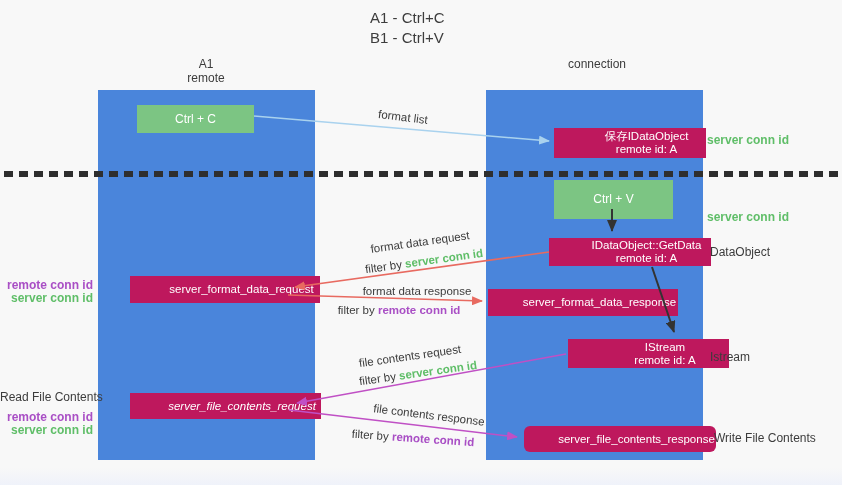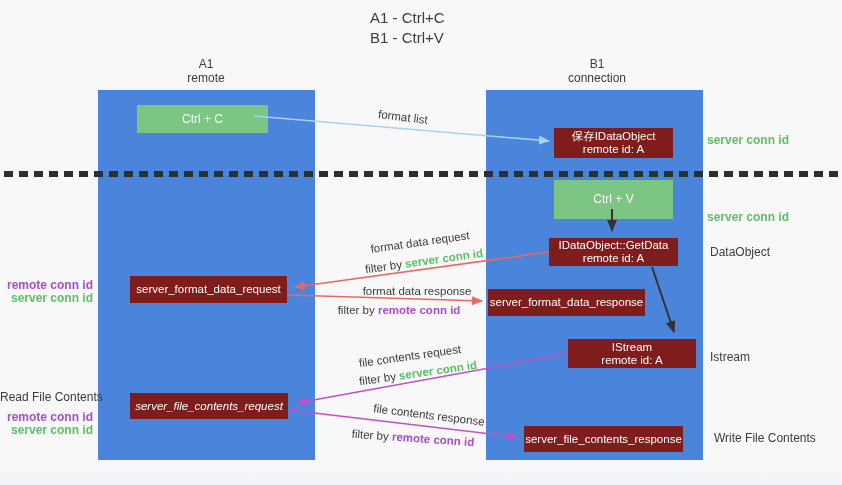--- a/index.html
+++ b/index.html
@@ -16,30 +16,30 @@
   #hdr-left{left:136px;top:57px;}
   #hdr-right{left:527px;top:57px;}
   .column{position:absolute;top:90px;width:217px;height:370px;background:#4a85db;z-index:1;}
   #col-left{left:98px;}
   #col-right{left:486px;}
   .dotted{position:absolute;left:4px;top:171px;width:834px;height:6px;z-index:2;
     background-image:repeating-linear-gradient(90deg,#2e2e2e 0 9px,transparent 9px 15px);}
   .node{position:absolute;display:flex;flex-direction:column;align-items:center;justify-content:center;
     color:#fff;font-size:11.5px;line-height:13px;text-align:center;z-index:3;white-space:nowrap;}
   .green{background:#7cc583;}
-  .orange{background:#7f1d1d;}
-  #box-ctrl-c{left:137px;top:105px;width:131px;height:28px;font-size:12px;}
+  .orange{background:#be185d;padding-left:33px;}
+  #box-ctrl-c{left:137px;top:105px;width:117px;height:28px;font-size:12px;}
   #box-save{left:554px;top:128px;width:119px;height:30px;}
   #box-ctrl-v{left:554px;top:180px;width:119px;height:39px;font-size:12px;}
   #box-getdata{left:549px;top:238px;width:129px;height:28px;}
   #box-format-req{left:130px;top:276px;width:157px;height:27px;}
   #box-format-resp{left:488px;top:289px;width:157px;height:27px;}
   #box-istream{left:568px;top:339px;width:128px;height:29px;}
   #box-file-req{left:130px;top:393px;width:158px;height:26px;font-style:italic;}
-  #box-file-resp{left:524px;top:426px;width:159px;height:26px;}
+  #box-file-resp{left:524px;top:426px;width:159px;height:26px;border-radius:6px;}
   .side{position:absolute;font-size:12px;white-space:nowrap;z-index:3;}
   .green-text{color:#5fbe68;font-weight:bold;}
   .purple-text{color:#a94fc5;font-weight:bold;}
   .dark{color:#3c3c3c;}
   #lbl-sci-1{left:707px;top:133px;}
   #lbl-sci-2{left:707px;top:210px;}
   #lbl-dataobject{left:710px;top:245px;}
   #lbl-istream{left:710px;top:350px;}
   #lbl-write{left:714px;top:431px;}
   .left-stack{position:absolute;left:0;width:93px;text-align:right;font-size:12px;line-height:13px;z-index:3;white-space:nowrap;}
@@ -66,21 +66,20 @@
   <div class="title">
     <div>A1 - Ctrl+C</div>
     <div>B1 - Ctrl+V</div>
   </div>
 
   <div class="col-header" id="hdr-left">
     <div>A1</div>
     <div>remote</div>
   </div>
   <div class="col-header" id="hdr-right">
-    <div>B1</div>
     <div>connection</div>
   </div>
 
   <div class="column" id="col-left"></div>
   <div class="column" id="col-right"></div>
 
   <div class="dotted"></div>
 
   <div class="node green" id="box-ctrl-c">
     <span>Ctrl + C</span>

